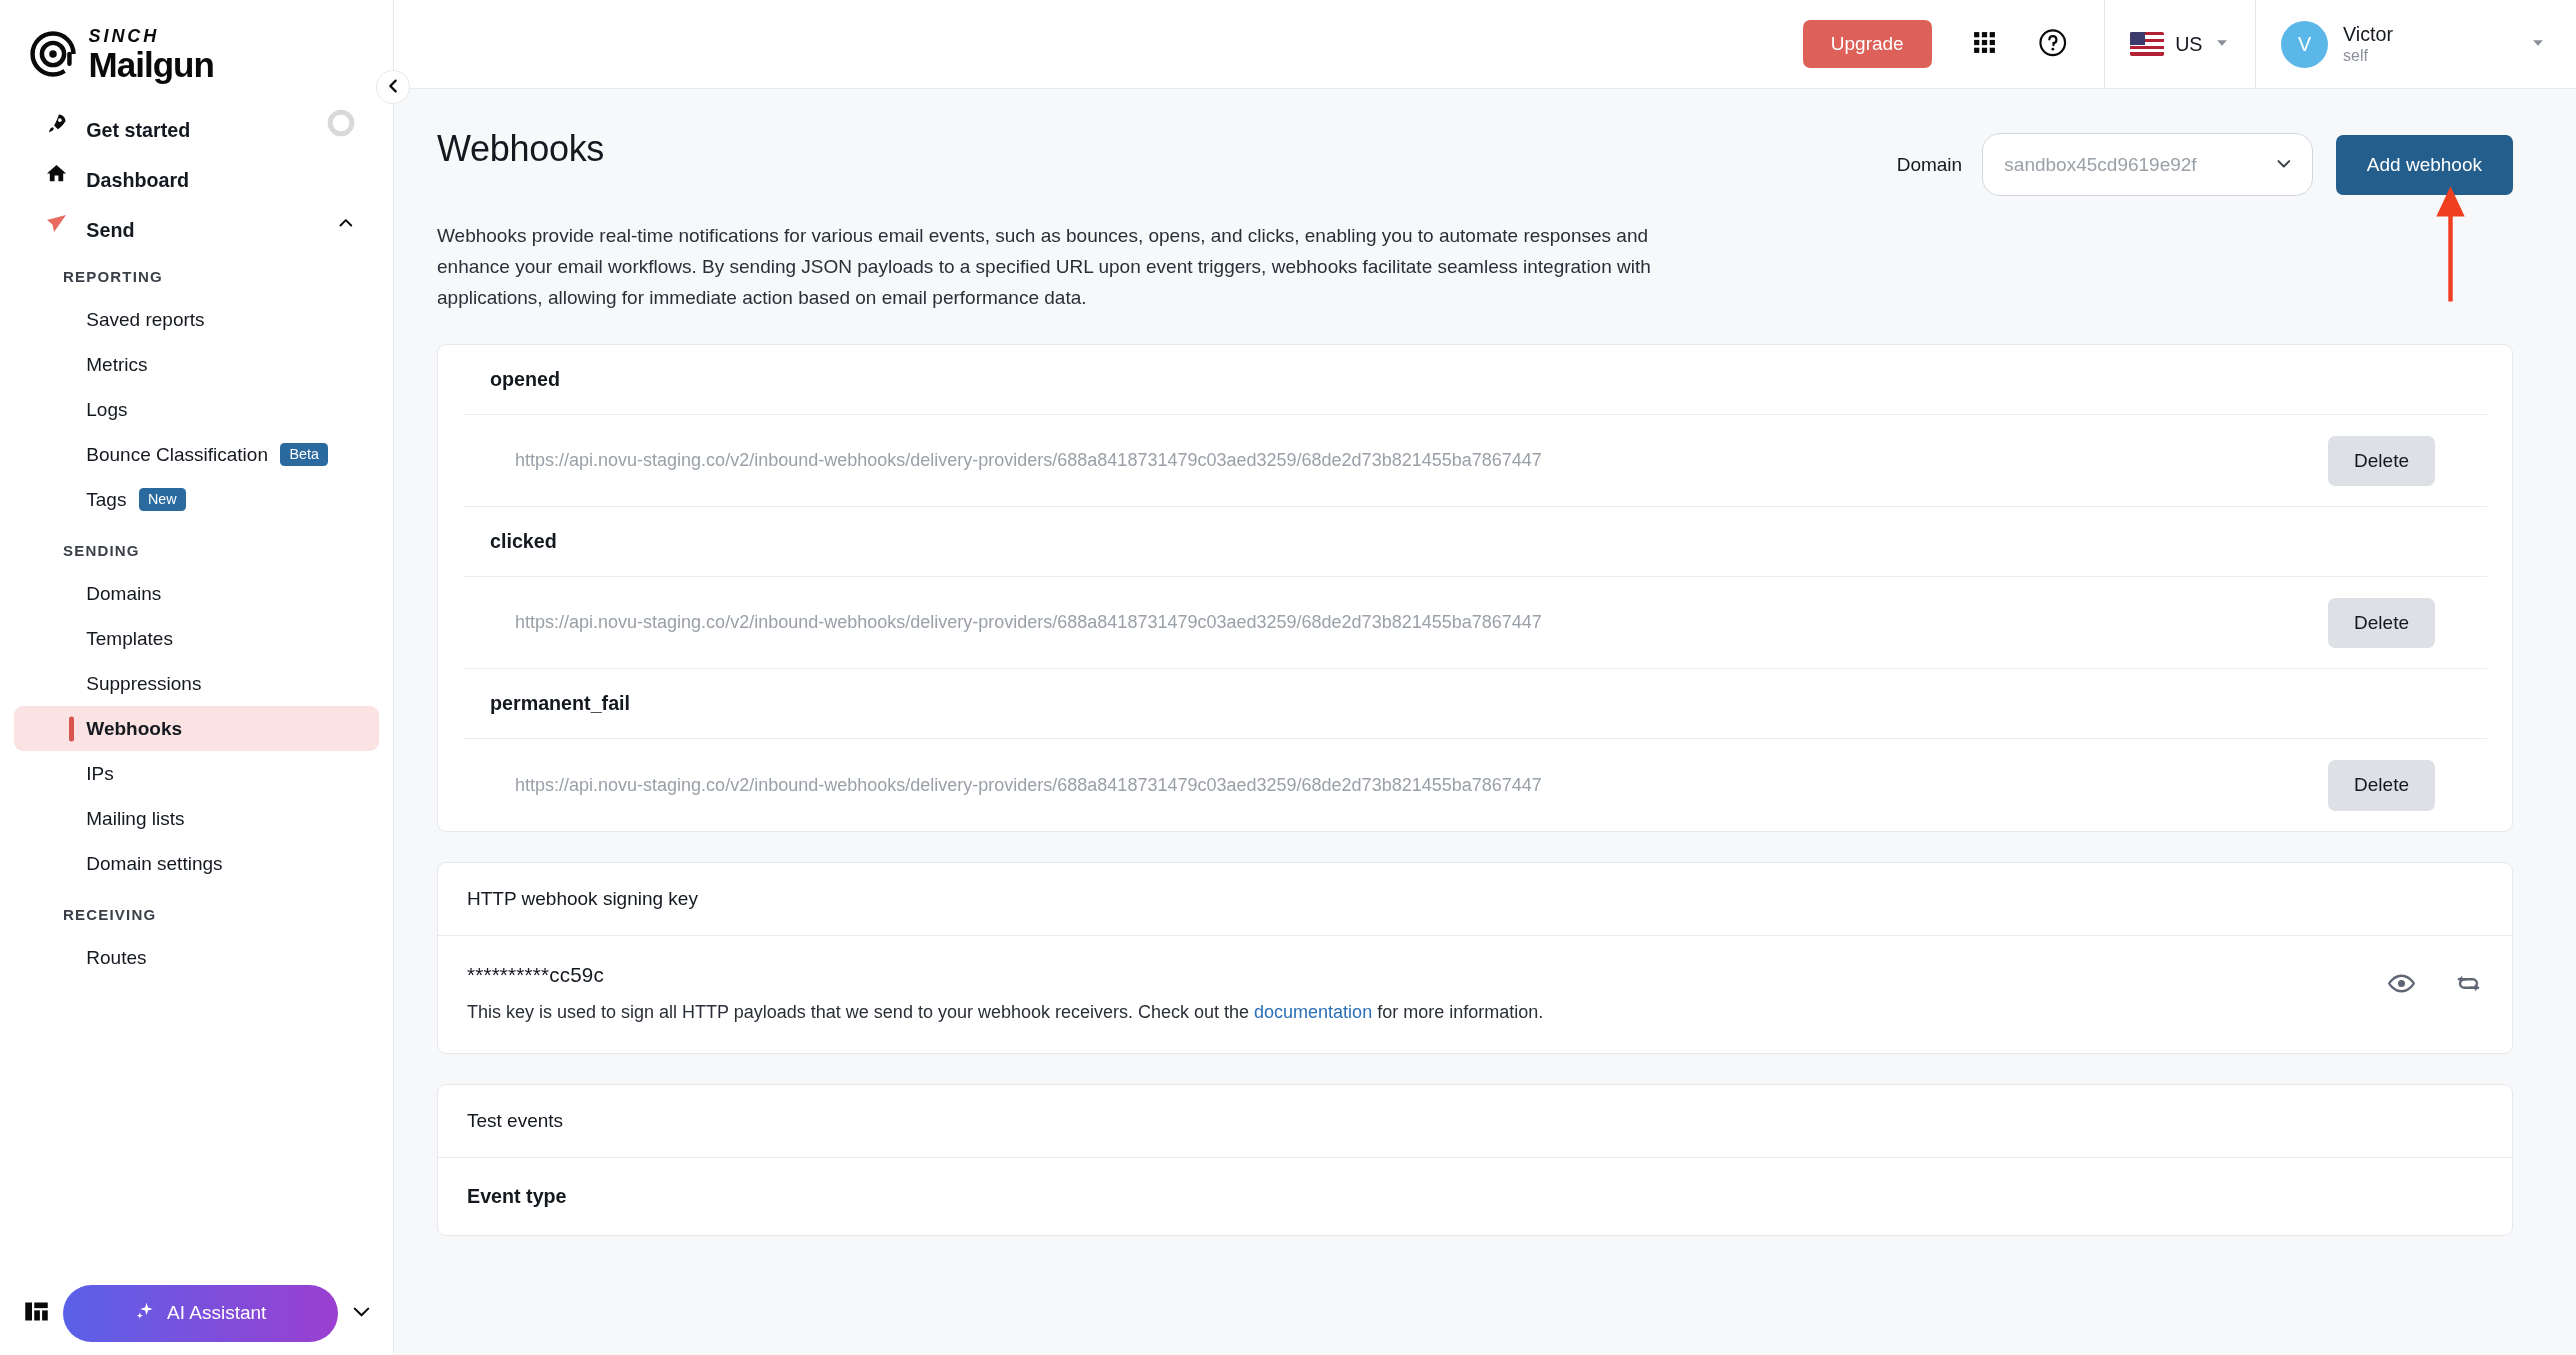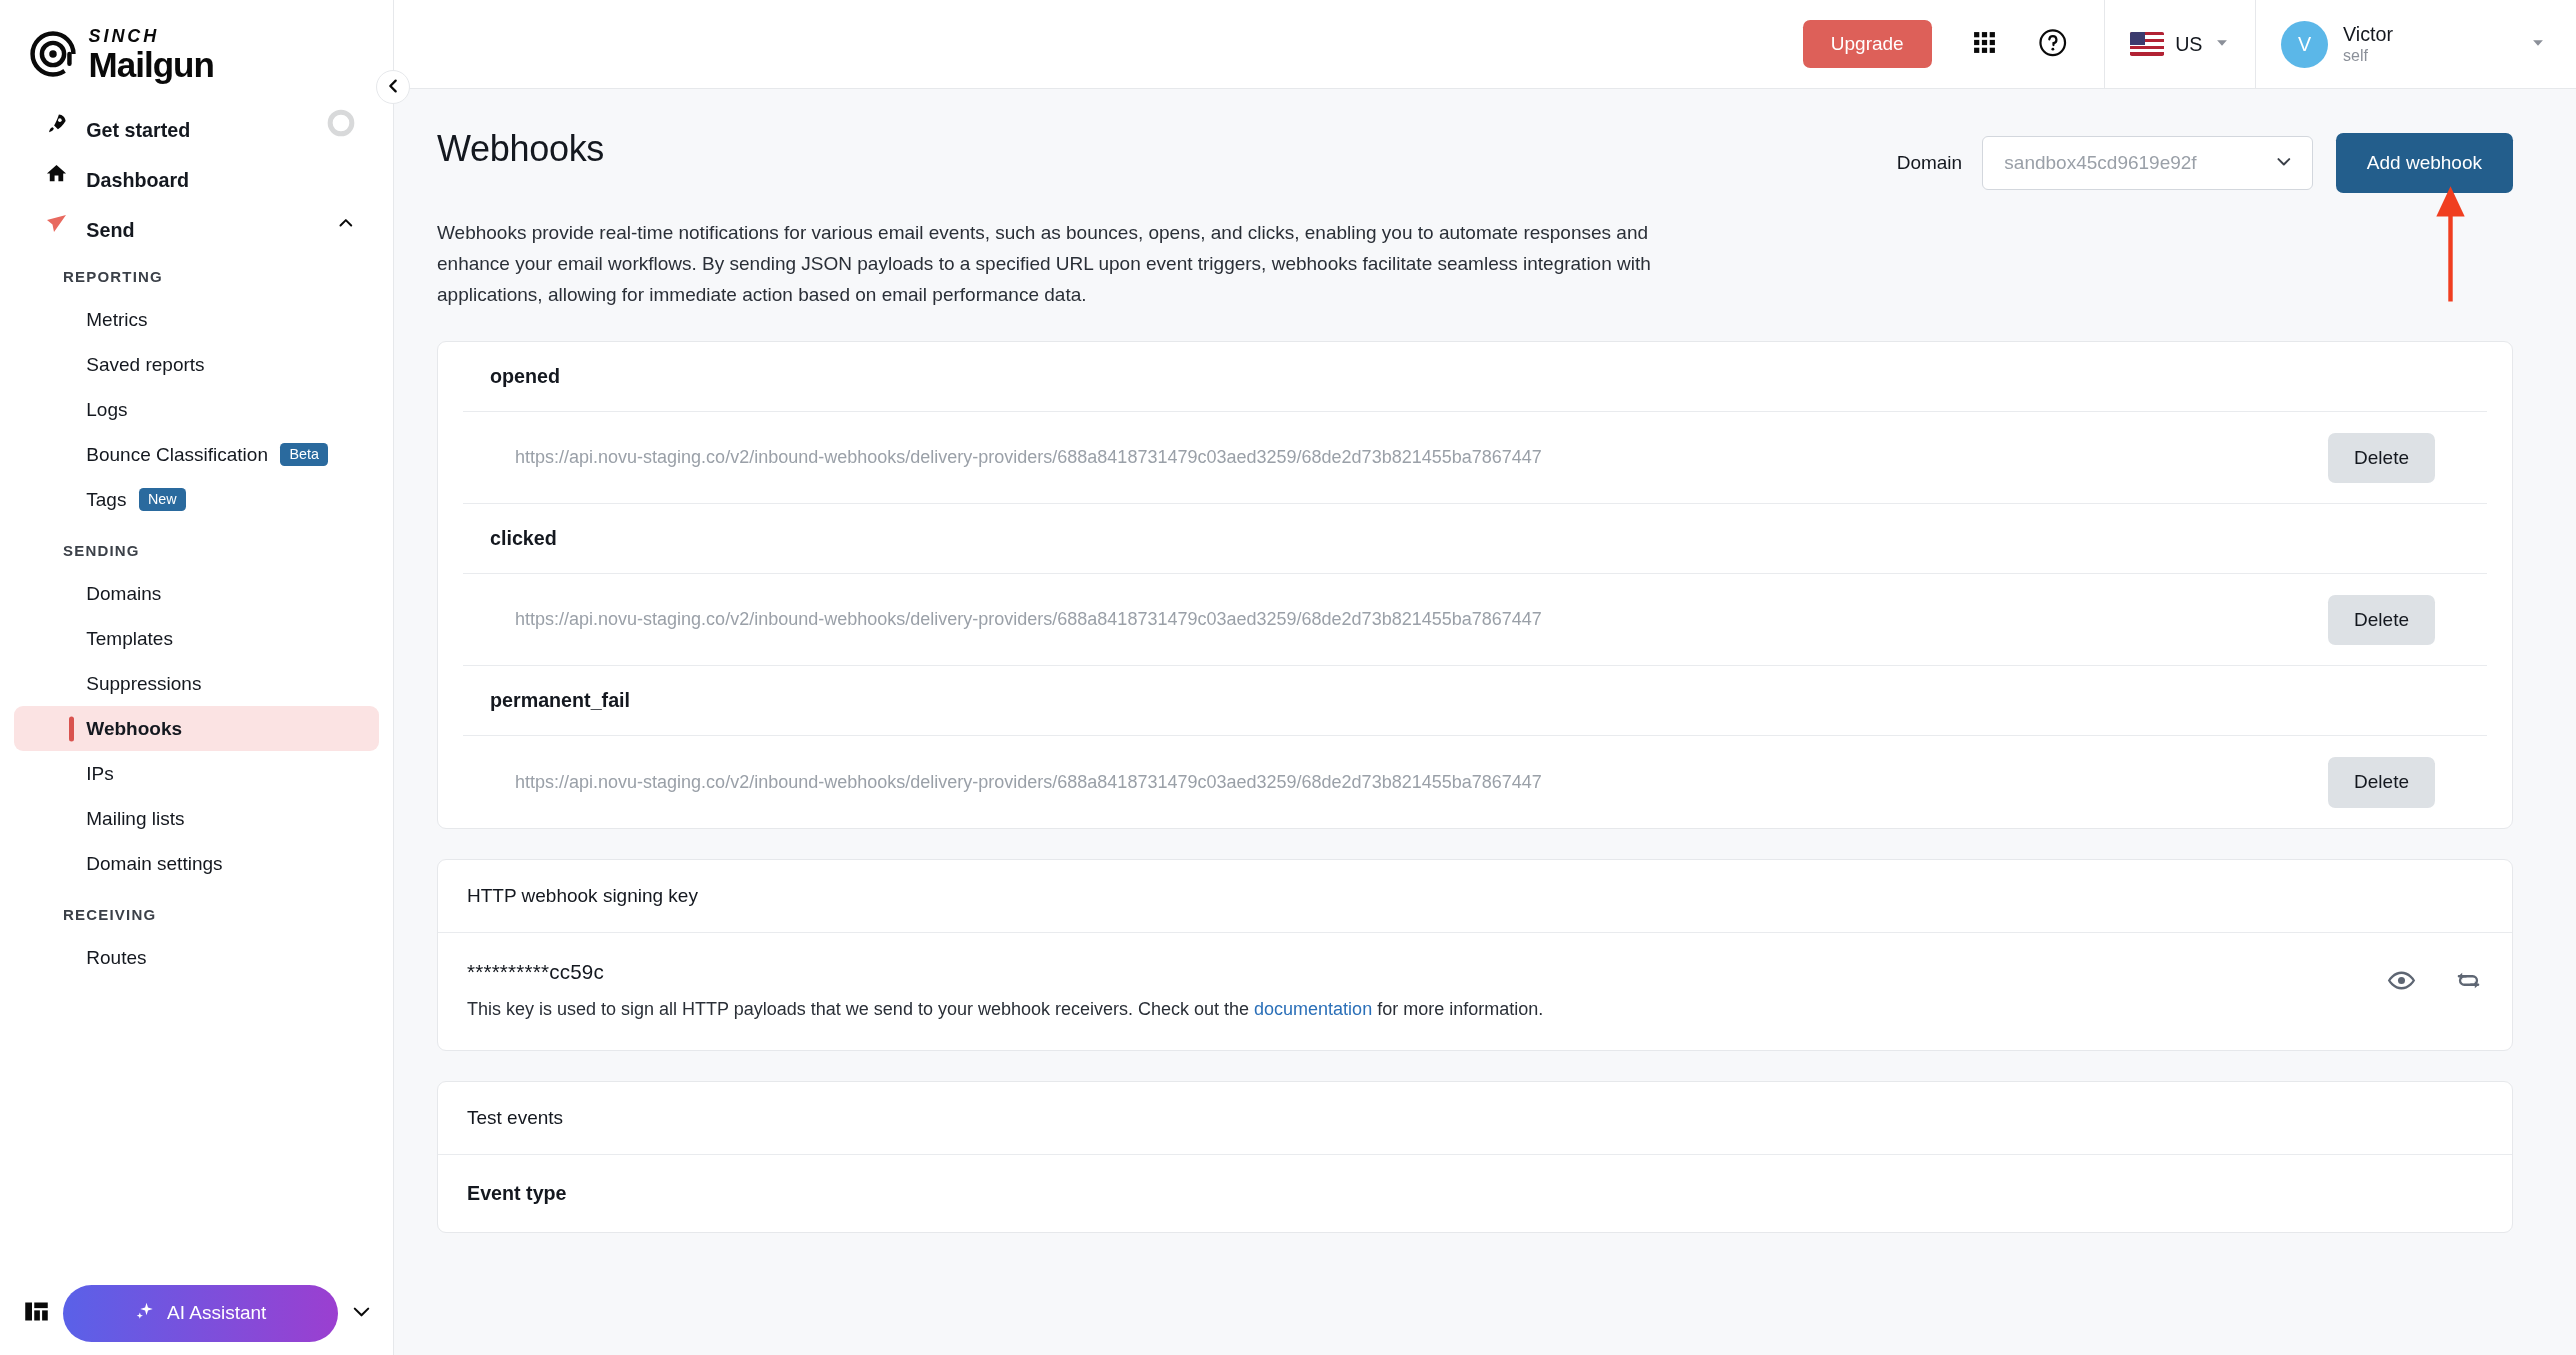--- a/index.html
+++ b/index.html
@@ -122,22 +122,22 @@
   .user-caret { margin-left: auto; }
 
   .content { flex: 1 1 auto; overflow: hidden; padding: 0 0 0 0; }
   .content-inner { padding: 39px 63px 0 43px; }
 
   .page-head { display: flex; align-items: flex-start; }
   .page-title { font-size: 36px; font-weight: 400; color: #14181f; letter-spacing: -0.3px; }
   .head-right { margin-left: auto; display: flex; align-items: center; gap: 0; padding-top: 5.4px; }
   .domain-label { font-size: 19px; color: #14181f; margin-right: 19.7px; }
   .domain-select {
-    width: 331px; height: 54px; background: #fff;
-    border: 0.9px solid #d3d7dd; border-radius: 6px;
+    width: 331px; height: 63px; background: #fff;
+    border: 0.9px solid #d3d7dd; border-radius: 18px;
     display: flex; align-items: center; padding: 0 18px 0 21.5px;
     cursor: pointer; gap: 27px;
   }
   .domain-value {
     font-size: 19px; color: #9aa0a8; flex: 1 1 auto;
     overflow: hidden; white-space: nowrap; text-overflow: clip;
   }
   .add-btn {
     background: #235e8c; color: #fff; font-size: 19px;
     border: none; border-radius: 7.2px; padding: 19px 31px;
@@ -255,24 +255,24 @@
         <span class="lbl">Send</span>
         <span class="trail">
           <svg width="19.7" height="19.7" viewBox="0 0 22 22">
             <path d="M5 14 L11 8 L17 14" fill="none" stroke="#0a0a0a" stroke-width="2.2" stroke-linecap="round" stroke-linejoin="round"></path>
           </svg>
         </span>
       </div>
 
       <div class="section-label">REPORTING</div>
       <div class="sub-item">
+        <span class="lbl">Saved reports</span>
+      </div>
+      <div class="sub-item">
         <span class="lbl">Metrics</span>
-      </div>
-      <div class="sub-item">
-        <span class="lbl">Saved reports</span>
       </div>
       <div class="sub-item">
         <span class="lbl">Logs</span>
       </div>
       <div class="sub-item">
         <span class="lbl">Bounce Classification</span>
         <span class="badge">Beta</span>
       </div>
       <div class="sub-item">
         <span class="lbl">Tags</span>

